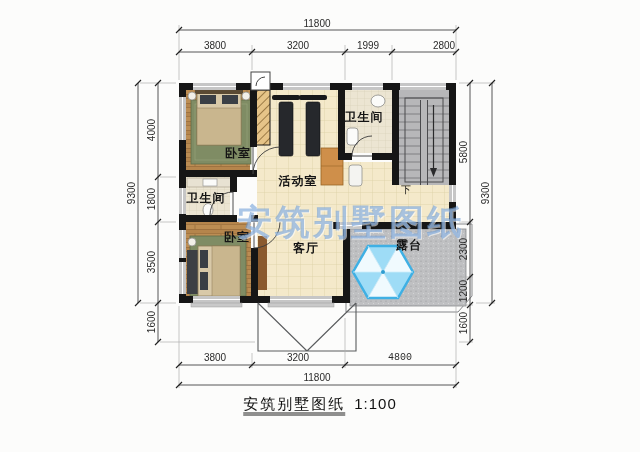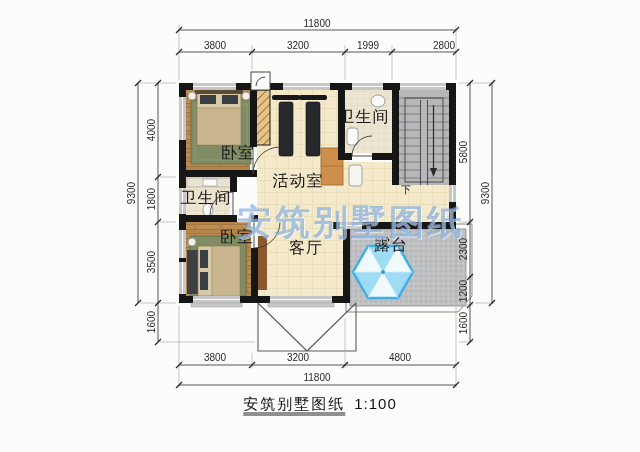--- a/index.html
+++ b/index.html
@@ -1,19 +1,19 @@
 <!DOCTYPE html>
 <html><head>
 <meta charset="utf-8">
 <style>
   html,body{margin:0;padding:0;background:#ffffff;}
   #canvas{position:relative;width:640px;height:452px;background:#fcfcfb;overflow:hidden;
           font-family:"Liberation Sans",sans-serif;}
   #plan-svg{position:absolute;left:0;top:0;}
-  .lbl{position:absolute;transform:translate(-50%,-50%);font-weight:400;font-size:16px;
+  .lbl{position:absolute;transform:translate(-50%,-50%);font-weight:700;font-size:12px;
        color:#141414;white-space:nowrap;letter-spacing:1px;}
   .lbl.small{font-size:10px;font-weight:400;letter-spacing:0;}
   .dim{position:absolute;transform:translate(-50%,-50%);font-size:10px;color:#2b2b2b;
        white-space:nowrap;line-height:1;}
   .dim.v{transform:translate(-50%,-50%) rotate(-90deg);}
   .watermark{position:absolute;left:237px;top:203px;font-size:35px;font-weight:700;
        letter-spacing:3px;line-height:1.1;color:rgba(108,156,215,0.58);
        text-shadow:1px 1px 0 rgba(255,255,255,0.55);white-space:nowrap;}
   .caption{position:absolute;left:320px;top:404px;transform:translate(-50%,-50%);
        font-size:15px;color:#111;white-space:nowrap;}
@@ -211,32 +211,32 @@
     <path d="M489,86L495,80 M489,306L495,300"></path>
   </g>
 </svg>
 
 <div class="lbl" style="left:238px;top:153px;">卧室</div>
 <div class="lbl" style="left:298px;top:181px;">活动室</div>
 <div class="lbl" style="left:364px;top:117px;">卫生间</div>
 <div class="lbl" style="left:206px;top:198px;">卫生间</div>
 <div class="lbl" style="left:237px;top:237px;">卧室</div>
 <div class="lbl" style="left:306px;top:248px;text-align:right;">客厅</div>
-<div class="lbl" style="left:391px;top:245px;">露台</div>
+<div class="lbl" style="left:409px;top:245px;">露台</div>
 <div class="lbl small" style="left:406px;top:190px;">下</div>
 
 <div class="dim" style="left:317px;top:24px;">11800</div>
 <div class="dim" style="left:215px;top:46px;">3800</div>
 <div class="dim" style="left:298px;top:46px;">3200</div>
 <div class="dim" style="left:368px;top:46px;">1999</div>
 <div class="dim" style="left:424px;top:46px;margin-left:20px;">2800</div>
 
 <div class="dim" style="left:215px;top:358px;">3800</div>
 <div class="dim" style="left:298px;top:358px;">3200</div>
-<div class="dim" style="left:400px;top:358px;">4800</div>
+<div class="dim" style="left:400px;top:358px;font-family:Liberation Mono, monospace;">4800</div>
 <div class="dim" style="left:317px;top:378px;">11800</div>
 
 <div class="dim v" style="left:152px;top:130px;">4000</div>
 <div class="dim v" style="left:152px;top:199px;">1800</div>
 <div class="dim v" style="left:152px;top:262px;">3500</div>
 <div class="dim v" style="left:152px;top:322px;">1600</div>
 <div class="dim v" style="left:132px;top:193px;">9300</div>
 
 <div class="dim v" style="left:464px;top:152px;">5800</div>
 <div class="dim v" style="left:464px;top:249px;">2300</div>

